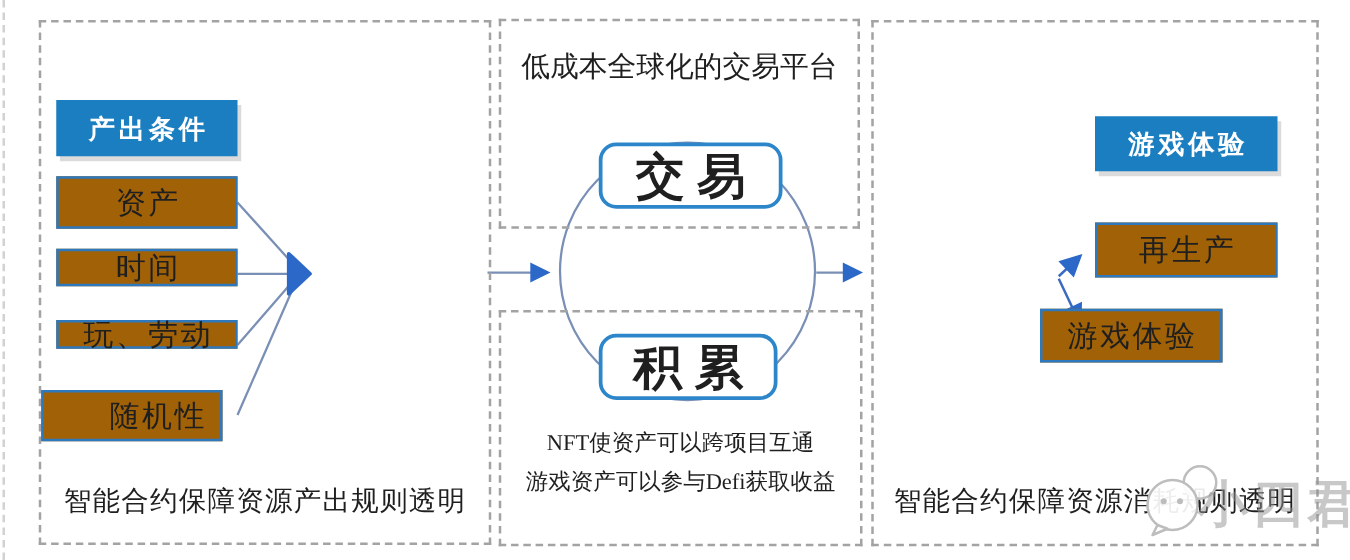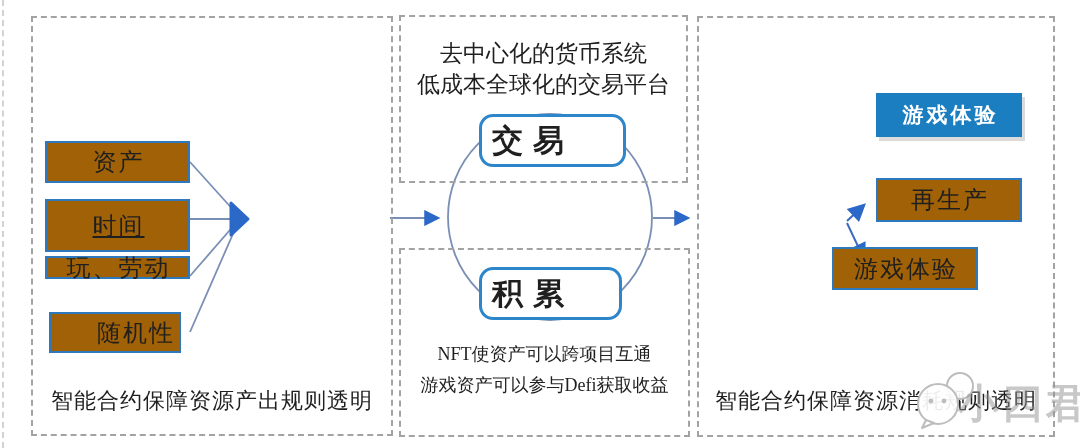--- a/index.html
+++ b/index.html
@@ -23,22 +23,22 @@
     font-size:21px; font-weight:600; letter-spacing:3px; text-indent:3px;
     box-shadow:3px 4px 0 rgba(175,175,175,0.45);
   }
   .item {
     position:absolute; z-index:4; background:#a16207; border:2px solid #2e79bd;
     display:flex; align-items:center; justify-content:center;
     font-size:24px; letter-spacing:2px; text-indent:2px;
   }
   .node {
     position:absolute; z-index:4; background:#ffffff; border:3px solid #2e86ca;
-    border-radius:14px; display:flex; align-items:center; 
-    font-size:31px; font-weight:700; letter-spacing:10px; text-indent:10px;
+    border-radius:14px; display:flex; align-items:center; justify-content:center;
+    font-size:39px; font-weight:700; letter-spacing:10px; text-indent:10px;
   }
   .note {
     position:absolute; z-index:4; text-align:center; font-size:23px;
     line-height:31px; white-space:nowrap;
   }
   .caption {
     position:absolute; z-index:4; text-align:center; font-size:22px;
     letter-spacing:1px; white-space:nowrap;
   }
   .wm-icon { position:absolute; left:912px; top:370px; z-index:6; }
@@ -77,39 +77,41 @@
 
     <line x1="847" y1="221" x2="864" y2="205" stroke="#3a6bc0" stroke-width="2" marker-end="url(#arw)"></line>
     <line x1="847" y1="223" x2="864" y2="259" stroke="#3a6bc0" stroke-width="2" marker-end="url(#arw)"></line>
   </svg>
 
   <div class="panel" style="left:31px; top:16px; width:362px; height:420px;"></div>
   <div class="panel" style="left:399px; top:15px; width:289px; height:168px;"></div>
   <div class="panel" style="left:399px; top:248px; width:291px; height:189px;"></div>
   <div class="panel" style="left:697px; top:16px; width:358px; height:421px;"></div>
 
+  <div class="hdr" style="left:45px; top:80px; width:145px; height:45px;">
+    <span>产出条件</span>
+  </div>
 
   <div class="item" style="left:45px; top:141px; width:145px; height:42px;">
     <span>资产</span>
   </div>
-  <div class="item" style="left:45px; top:199px; width:145px; height:53px;text-decoration:underline;">
+  <div class="item" style="left:45px; top:199px; width:145px; height:30px;">
     <span>时间</span>
   </div>
   <div class="item" style="left:45px; top:256px; width:145px; height:23px;">
     <span>玩、劳动</span>
   </div>
-  <div class="item" style="left:49px; top:312px; width:132px; height:41px;padding-left:40px;">
+  <div class="item" style="left:33px; top:312px; width:145px; height:41px;padding-left:40px;">
     <span>随机性</span>
   </div>
 
 
   <div class="caption" style="left:41px; top:386px; width:342px;">智能合约保障资源产出规则透明</div>
 
   <div class="note" style="left:399px; top:38px; width:289px;">
-    <div>去中心化的货币系统</div>
     <div>低成本全球化的交易平台</div>
   </div>
 
   <div class="node" style="left:479px; top:114px; width:147px; height:53px;">
     <span>交易</span>
   </div>
 
   <div class="node" style="left:479px; top:267px; width:143px; height:53px;">
     <span>积累</span>
   </div>

